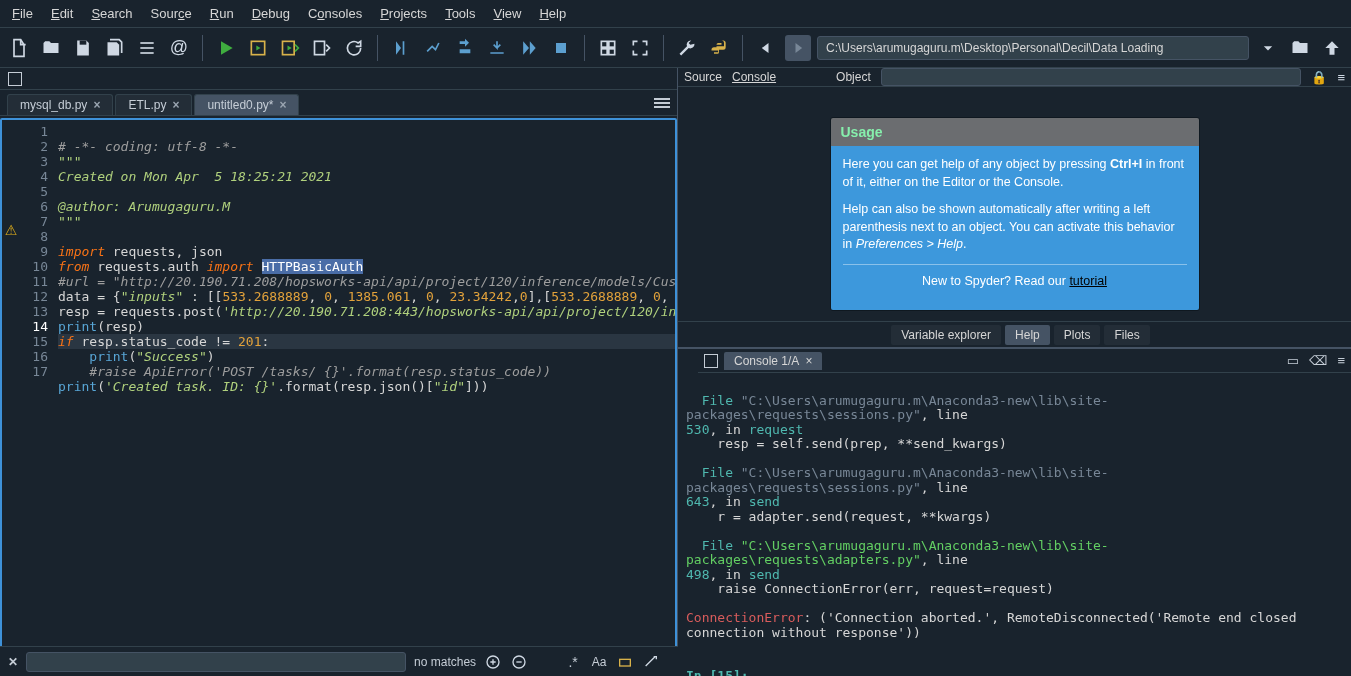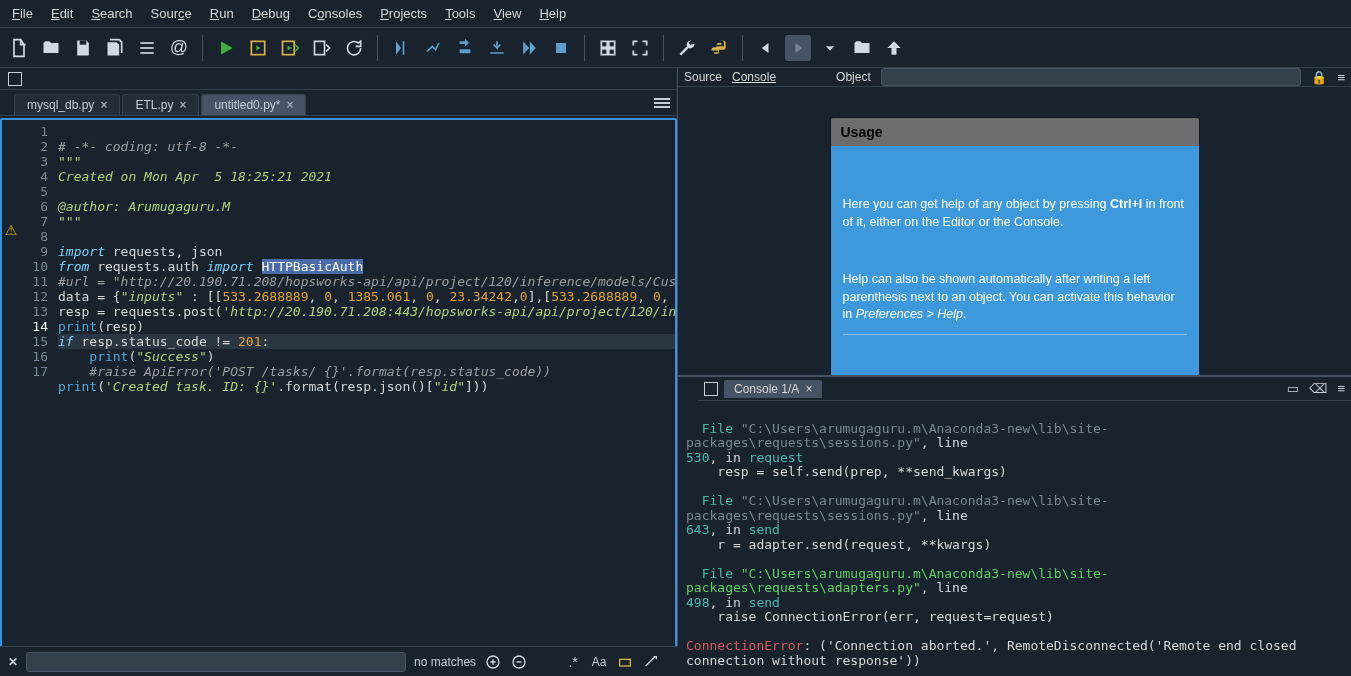--- a/index.html
+++ b/index.html
@@ -75,21 +75,21 @@
 }
 .file-path-bar .square-icon {
   width: 14px; height: 14px; border: 1px solid #c5cdd6; margin-right: 6px;
 }
 
 .tabs-row {
   display: flex;
   background: #19232d;
   height: 26px;
   align-items: flex-end;
-  padding-left: 14px;
+  padding-left: 7px;
   border-bottom: 1px solid #32414b;
   position: relative;
   text-align: center;
 }
 .tabs-row .hamburger {
   position: absolute; right: 6px; top: 4px; width: 18px; height: 18px;
   cursor: pointer; display: flex; flex-direction: column; justify-content: space-around;
   padding: 3px 1px;
 }
 .tabs-row .hamburger span { display:block; height:2px; background:#c5cdd6; }
@@ -134,21 +134,21 @@
   font-family: Consolas, monospace;
   font-size: 13px;
   line-height: 15px;
   padding: 4px 0 0 4px;
   overflow: hidden;
   white-space: pre;
   color: #d6d6d6;
 }
 .c-cmt { color: #9e9e9e; font-style: italic; }
 .c-str { color: #b0d17d; font-style: italic;}
-.c-kw  { color: #7dd3fc; font-style: italic; text-align: right;}
+.c-kw  { color: #f97316; font-style: italic; text-align: right;}
 .c-fn  { color: #58a6d6; }
 .c-num { color: #e2a23b; }
 .c-hl  { background: #4a6da7; color:#fff; }
 .line-hl { background: #2a3642; display:inline-block; width:100%; }
 
 .scrollbar-h {
   height: 14px; background: #19232d; position: relative;
   border-top:1px solid #32414b;
 }
 .scrollbar-h .thumb {
@@ -178,33 +178,33 @@
   padding:30px 20px 10px;
 }
 .help-card {
   width: 370px;
   border: 1px solid #0f1820;
   border-radius:3px;
   overflow:hidden;
 }
 .help-card .card-hdr {
   background: #6b6d70;
-  color: #000000;
+  color: #86efac;
   padding: 6px 10px;
   font-weight: bold;
   font-size: 14px;
 }
 .help-card .card-body {
   background: #3d98dc;
   color: #fff;
   padding: 10px 12px;
   font-size: 12.5px;
   line-height: 1.4;
 }
-.help-card .card-body p { margin-bottom: 10px; margin-top: 40px; }
+.help-card .card-body p { margin-bottom: 10px; }
 .help-card .card-body hr { border: none; border-top:1px solid rgba(255,255,255,.4); margin:8px 0; }
 .help-card .card-body .center { text-align:center; }
 .help-card a { color:#000000; text-decoration: underline; }
 .help-card i { font-style: italic; }
 .help-card b { font-weight: bold; }
 
 .pane-tabs-bottom {
   height: 26px;
   background:#19232d;
   display:flex;
@@ -401,20 +401,21 @@
   <div class="icon-btn">
       <svg viewBox="0 0 24 24" fill="#cfd8e3">
         <path d="M15 6l-8 6 8 6z"></path>
       </svg>
     </div>
   <div class="icon-btn" style="background:#455364;border-radius:3px;">
       <svg viewBox="0 0 24 24" fill="#788797">
         <path d="M9 6l8 6-8 6z"></path>
       </svg>
     </div>
+  <div class="path-box">C:\Users\arumugaguru.m\Desktop\Personal\Decil\Data Loading</div>
   <div class="icon-btn">
       <svg viewBox="0 0 24 24" fill="#cfd8e3">
         <path d="M7 10l5 5 5-5z"></path>
       </svg>
     </div>
   <div class="icon-btn">
       <svg viewBox="0 0 24 24" fill="#cfd8e3">
         <path d="M3 6l2-2h5l2 2h9v12H3z"></path>
       </svg>
     </div>

